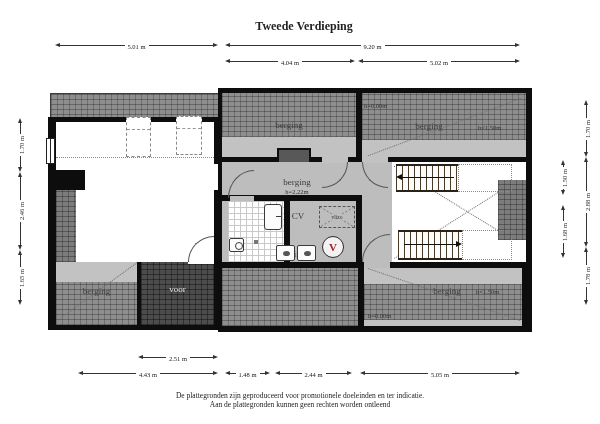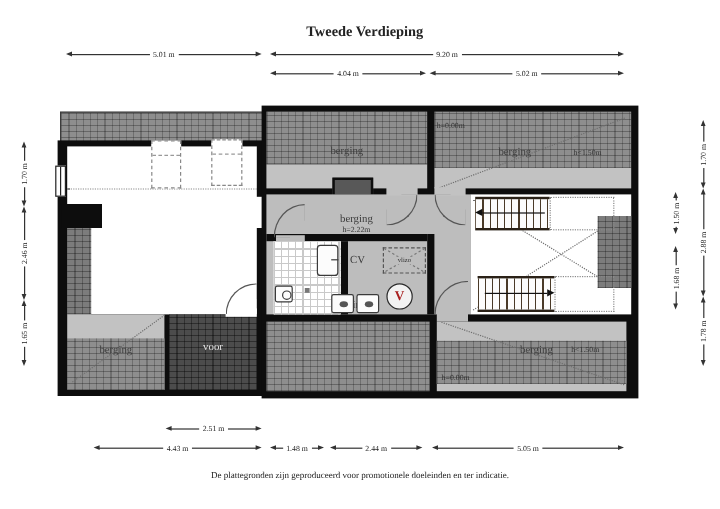--- a/index.html
+++ b/index.html
@@ -279,14 +279,15 @@
     <span class="lbl">2.44 m</span>
   </div>
   <div class="abs hdim" style="left:360px;top:370px;width:160px;">
     <span class="a-l"></span>
       <span class="line"></span>
       <span class="a-r"></span>
     <span class="lbl">5.05 m</span>
   </div>
 
   <div class="abs ctr foot" style="left:0;top:391px;width:600px;">De plattegronden zijn geproduceerd voor promotionele doeleinden en ter indicatie.</div>
+  <div class="abs ctr foot" style="left:0;top:400px;width:600px;">Aan de plattegronden kunnen geen rechten worden ontleend</div>
 
 </div>
 
 </body></html>

